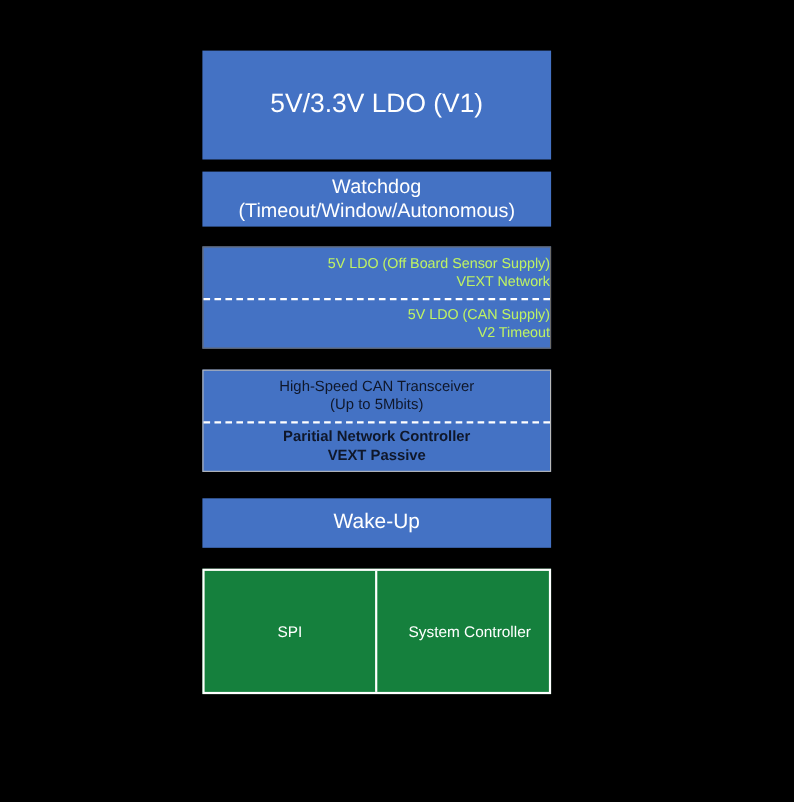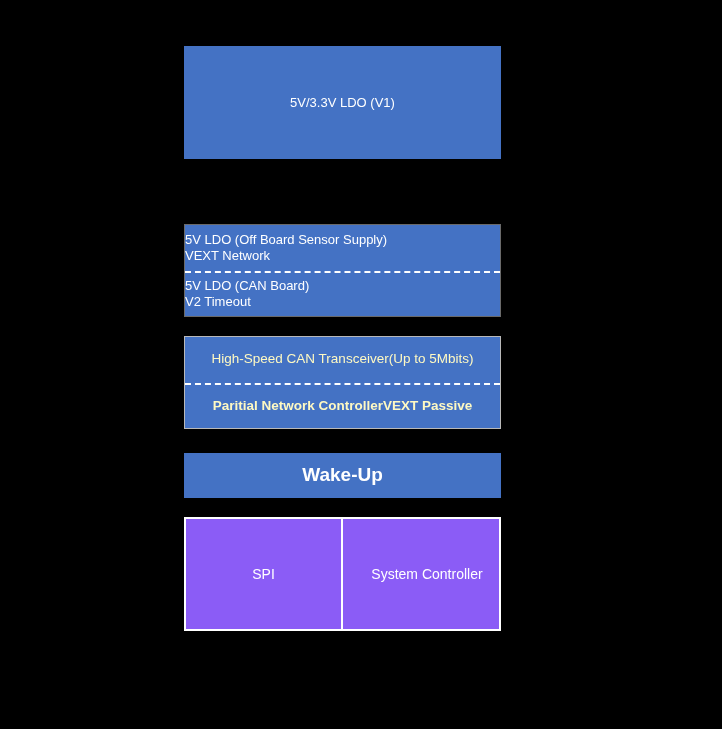--- a/index.html
+++ b/index.html
@@ -38,22 +38,22 @@
     justify-content: center;
     text-align: center;
     line-height: 1.2;
   }
 
   
   #block-ldo-v1 {
     left: 184px;
     top: 46px;
     width: 317px;
-    height: 113px;
-    font-size: 13px;
+    height: 99px;
+    font-size: 24px;
   }
 
   
   #block-watchdog {
     left: 184px;
     top: 156px;
     width: 317px;
     height: 50px;
     font-size: 18px;
   }
@@ -70,26 +70,26 @@
     border: 1px solid #6a6a6a;
     background: #4472C4;
     display: flex;
     flex-direction: column;
   }
   #group-ldo-supplies .subblock {
     flex: 1 1 50%;
     box-sizing: border-box;
     display: flex;
     flex-direction: column;
-    align-items: flex-start;
+    align-items: flex-end;
     justify-content: center;
     text-align: center;
     font-size: 13px;
     line-height: 1.25;
-    color: #ffffff;
+    color: #bef264;
   }
   #group-ldo-supplies .subblock.lower {
     border-top: 2px dashed #ffffff;
   }
 
   
   #group-can {
     position: absolute;
     left: 184px;
     top: 336px;
@@ -98,53 +98,52 @@
     box-sizing: border-box;
     border: 1px solid #b9b9b9;
     background: #4472C4;
     display: flex;
     flex-direction: column;
   }
   #group-can .subblock {
     flex: 1 1 50%;
     box-sizing: border-box;
     display: flex;
-    flex-direction: row;
+    flex-direction: column;
     align-items: center;
     justify-content: center;
     text-align: center;
     font-size: 13.5px;
     line-height: 1.25;
-    color: #fef9c3;
+    color: #0f172a;
   }
   #group-can .subblock.lower {
     border-top: 2px dashed #ffffff;
     font-weight: bold;
   }
 
   
   #block-wakeup {
     left: 184px;
     top: 453px;
     width: 317px;
     height: 45px;
     font-size: 19px;
-    font-weight: bold;
   }
 
   
   #group-spi-sysctrl {
     position: absolute;
     left: 184px;
     top: 517px;
     width: 317px;
     height: 114px;
     box-sizing: border-box;
     border: 2px solid #ffffff;
-    background: #8b5cf6;
+    background: #15803d;
     display: flex;
     flex-direction: row;
   }
   #group-spi-sysctrl .cell {
     box-sizing: border-box;
     display: flex;
     align-items: center;
     justify-content: center;
     text-align: center;
     font-size: 14px;
@@ -163,28 +162,32 @@
 </style>
 </head>
 <body>
 
 <div id="diagram-canvas">
 
   <div class="block" id="block-ldo-v1">
     <span class="txt line-1">5V/3.3V LDO (V1)</span>
   </div>
 
+  <div class="block" id="block-watchdog">
+    <span class="txt line-1">Watchdog</span>
+    <span class="txt line-2">(Timeout/Window/Autonomous)</span>
+  </div>
 
   <div id="group-ldo-supplies">
     <div class="subblock upper">
       <span class="txt">5V LDO (Off Board Sensor Supply)</span>
       <span class="txt">VEXT Network</span>
     </div>
     <div class="subblock lower">
-      <span class="txt">5V LDO (CAN Board)</span>
+      <span class="txt">5V LDO (CAN Supply)</span>
       <span class="txt">V2 Timeout</span>
     </div>
   </div>
 
   <div id="group-can">
     <div class="subblock upper">
       <span class="txt">High-Speed CAN Transceiver</span>
       <span class="txt">(Up to 5Mbits)</span>
     </div>
     <div class="subblock lower">

